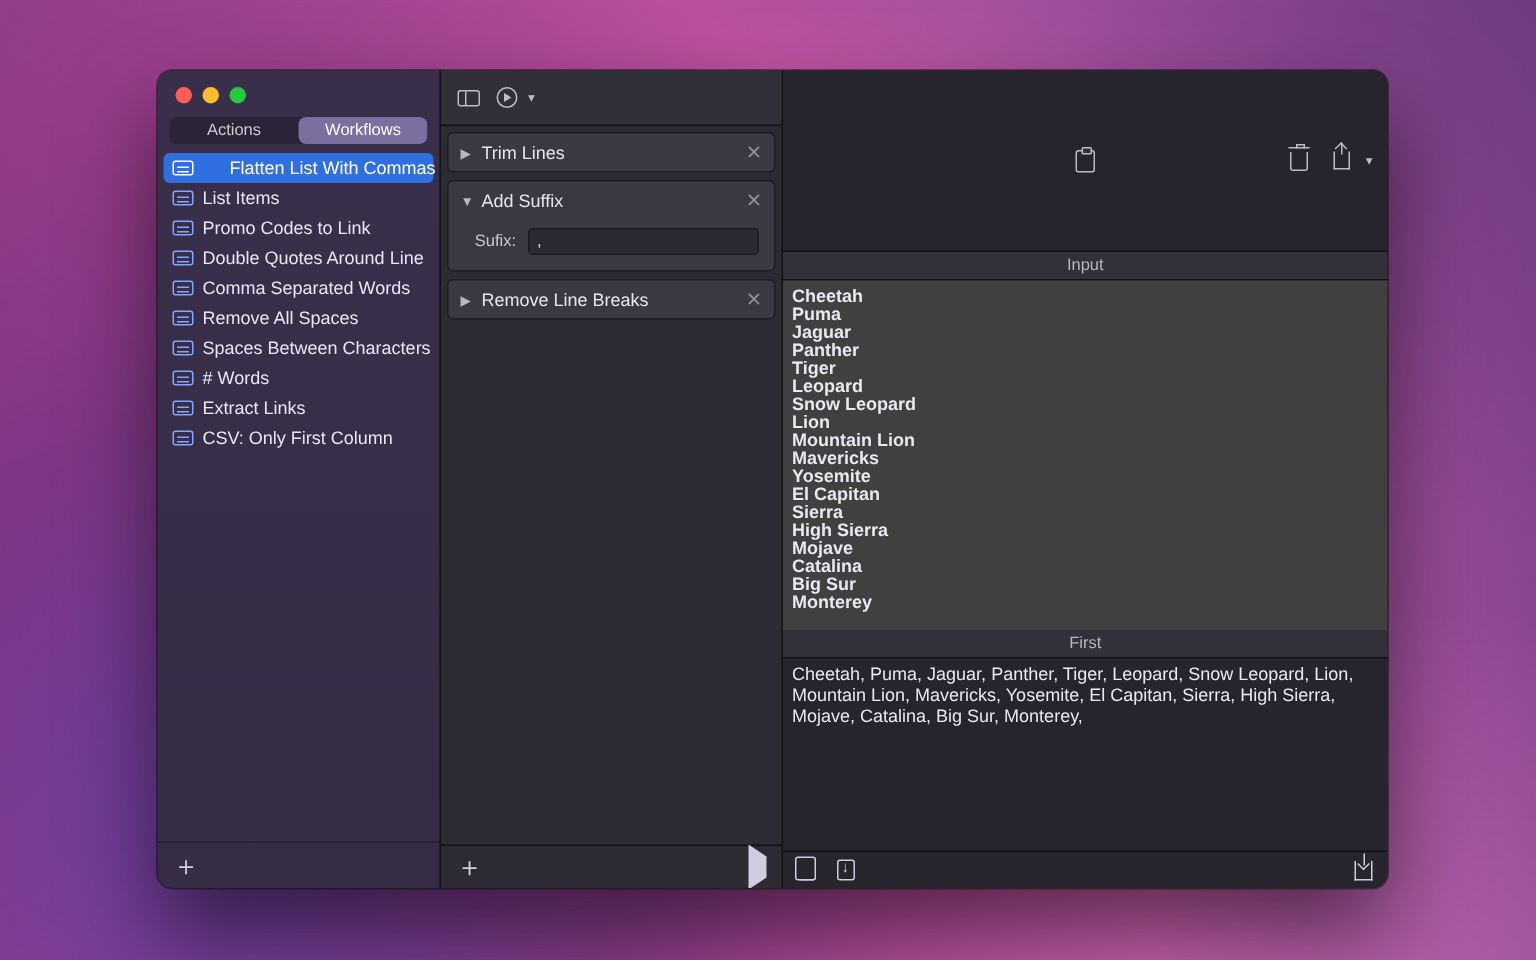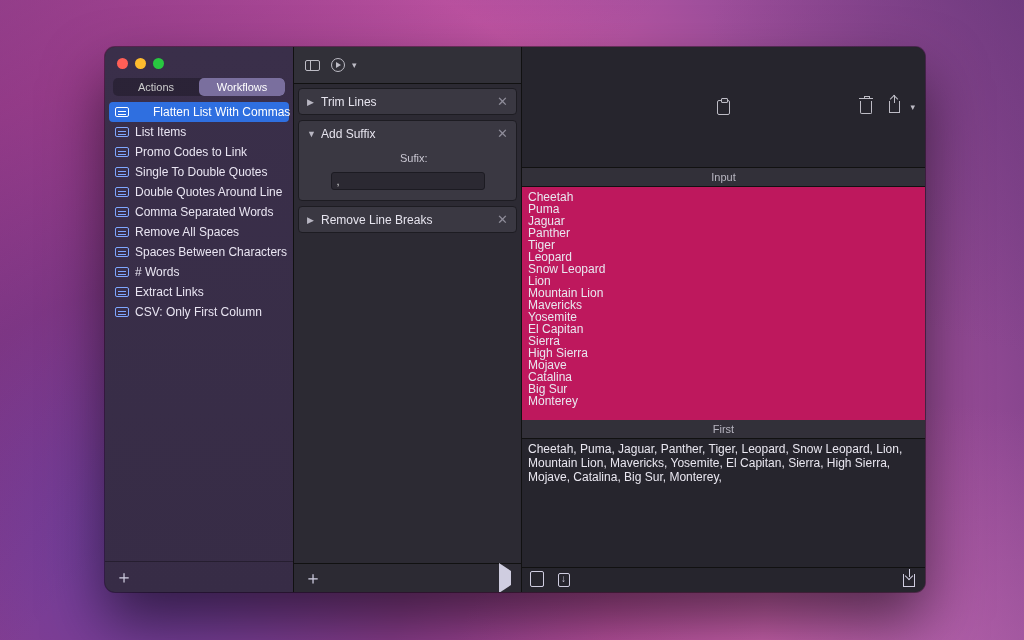--- a/index.html
+++ b/index.html
@@ -130,21 +130,21 @@
   .step {
     background: #3a3842; border: 1px solid #1d1c22; border-radius: 4px;
     margin-bottom: 5px;
   }
   .step-hdr {
     display: flex; align-items: center; padding: 5px 8px; gap: 6px;
     font-size: 12px; color: #e6e4ee;
   }
   .disclosure { font-size: 9px; color: #b8b6c2; width: 8px; }
   .step-close { margin-left: auto; color: #8f8d9a; font-size: 13px; cursor: default; }
-  .step-body { padding: 6px 10px 10px 10px; display: flex; align-items: center; gap: 8px; font-size: 11px; color: #c9c7d2; flex-direction: column;}
+  .step-body { padding: 6px 10px 10px 10px; display: flex; align-items: center; gap: 8px; font-size: 11px; color: #c9c7d2;}
   .step-body label { width: 40px; text-align: right; }
   .step-body input {
     flex: 1; background: #2b2932; border: 1px solid #1c1b22; border-radius: 3px;
     color: #ddd; padding: 2px 5px; font-size: 11px; height: 18px;
   }
 
   .center-footer {
     display: flex; align-items: center; justify-content: space-between;
     padding: 5px 10px; border-top: 1px solid #111;
   }
@@ -160,21 +160,21 @@
   }
   .pane-label {
     text-align: center; font-size: 11px; color: #b7b5c0;
     padding: 3px 0; background: #323039; border-bottom: 1px solid #111;
   }
   .pane-label.first { border-top: none;}
   .io-text {
     padding: 4px 6px; font-size: 12px; line-height: 1.0;
     color: #e9e7f0; white-space: pre-wrap;
   }
-  .input-box { height: 233px; overflow: auto; background: #be185d; }
+  .input-box { height: 233px; overflow: auto; background: #404040; font-weight: bold; }
   .result-box { flex: 1; overflow: auto; background: #26252d; line-height: 1.15;}
   .right-footer {
     display: flex; align-items: center; justify-content: space-between;
     padding: 5px 8px; border-top: 1px solid #111;
   }
   .rf-left { display: flex; gap: 10px; }
   .copy-icon {
     width: 12px; height: 14px; border: 1.2px solid #cfcde0; border-radius: 2px; position: relative;
   }
   .copy-icon::before { content:""; position:absolute; left:-3px; top:-3px; width:12px; height:14px; border:1.2px solid #cfcde0; border-radius:2px; background: #26252d;}
@@ -207,24 +207,20 @@
           <span class="wf-icon"></span>
           <span>Flatten List With Commas</span>
         </div>
         <div class="wf-item">
           <span class="wf-icon"></span>
           <span>List Items</span>
         </div>
         <div class="wf-item">
           <span class="wf-icon"></span>
           <span>Promo Codes to Link</span>
-        </div>
-        <div class="wf-item">
-          <span class="wf-icon"></span>
-          <span>Single To Double Quotes</span>
         </div>
         <div class="wf-item">
           <span class="wf-icon"></span>
           <span>Double Quotes Around Line</span>
         </div>
         <div class="wf-item">
           <span class="wf-icon"></span>
           <span>Comma Separated Words</span>
         </div>
         <div class="wf-item">

